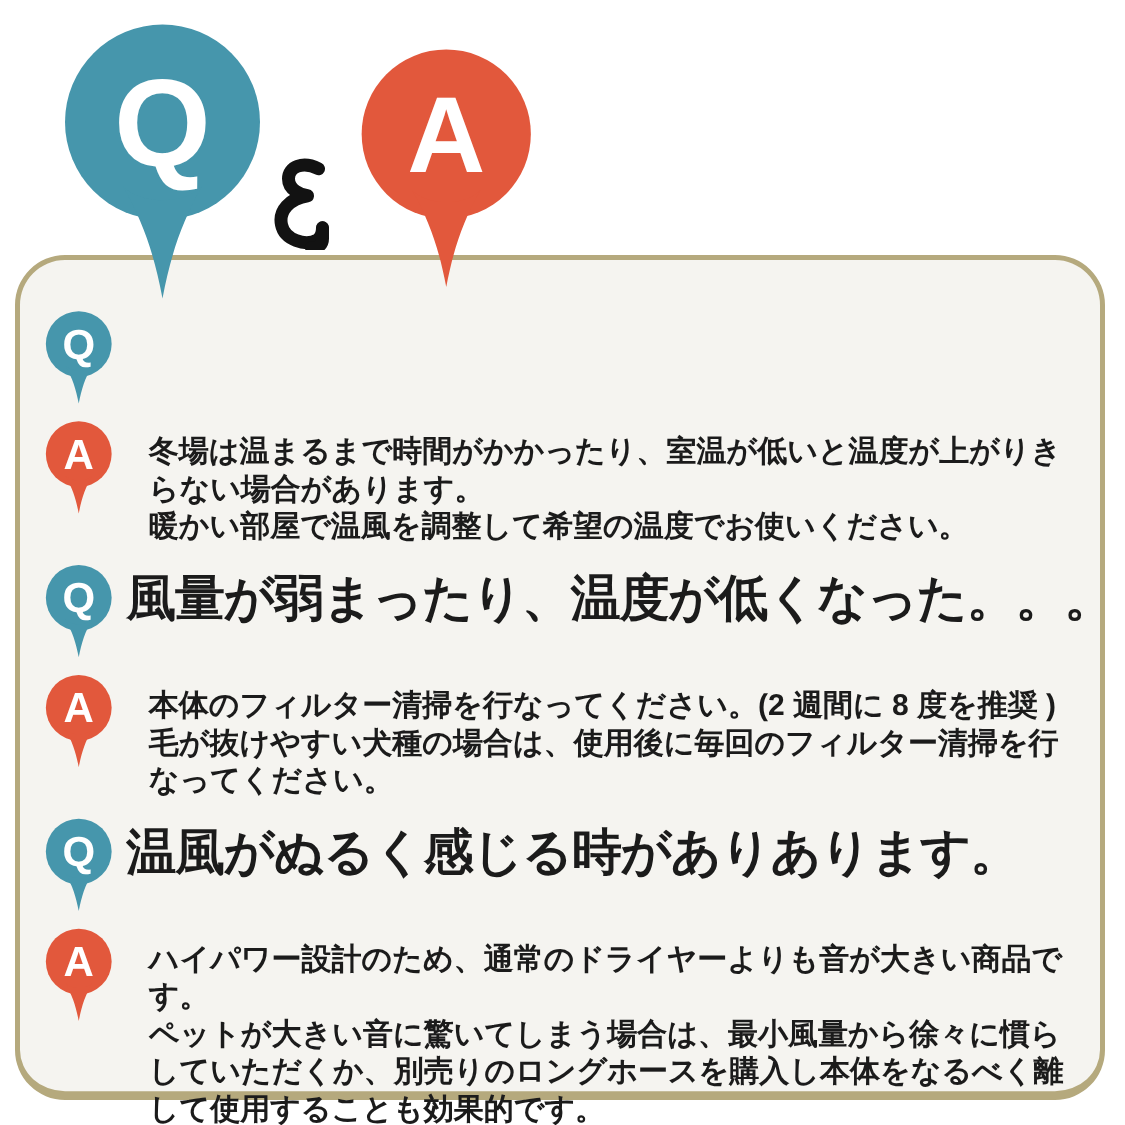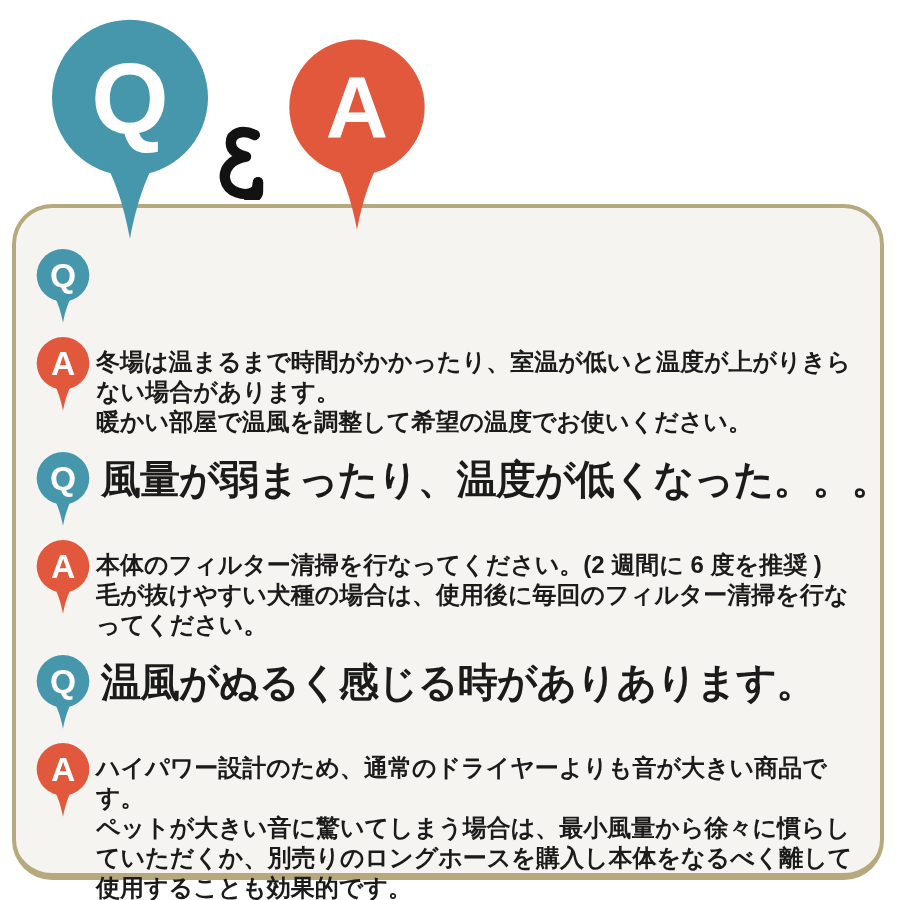--- a/index.html
+++ b/index.html
@@ -19,21 +19,21 @@
   }
   .row{display:flex;align-items:flex-start;}
   .row-q{margin-bottom:10px;}
   .row-a{margin-bottom:14px;}
   .pin{flex:0 0 56px;width:56px;height:78px;}
   .q-text{
     margin-left:10px;font-size:40px;line-height:56px;font-weight:700;
     letter-spacing:-1px;white-space:nowrap;
   }
   .a-text{
-    margin-left:5px;margin-top:11px;font-size:24px;line-height:30px;font-weight:700;
+    margin-left:28px;margin-top:11px;font-size:24px;line-height:30px;font-weight:700;
     white-space:pre-line;max-width:767px;
   }
   .pin-letter{
     font-family:"Liberation Sans","DejaVu Sans",sans-serif;font-weight:bold;fill:#ffffff;
   }
 </style>
 </head>
 <body>
 
 <div class="page">
@@ -86,21 +86,21 @@
           <text class="pin-letter" x="50" y="69" text-anchor="middle" font-size="60">Q</text>
         </svg>
         <div class="q-text">風量が弱まったり、温度が低くなった。。。</div>
       </div>
       <div class="row row-a">
         <svg class="pin" viewBox="0 0 100 138">
           <circle cx="50" cy="48" r="47" fill="#E2583C"></circle>
           <path d="M31 79 C41 97 46 112 50 133 C54 112 59 97 69 79 C61 88 39 88 31 79 Z" fill="#E2583C"></path>
           <text class="pin-letter" x="50" y="69" text-anchor="middle" font-size="60">A</text>
         </svg>
-        <div class="a-text">本体のフィルター清掃を行なってください。(2 週間に 6 度を推奨 )
+        <div class="a-text">本体のフィルター清掃を行なってください。(2 週間に 8 度を推奨 )
 毛が抜けやすい犬種の場合は、使用後に毎回のフィルター清掃を行なってください。</div>
       </div>
     </div>
 
     <div>
       <div class="row row-q">
         <svg class="pin" viewBox="0 0 100 138">
           <circle cx="50" cy="48" r="47" fill="#4696AC"></circle>
           <path d="M31 79 C41 97 46 112 50 133 C54 112 59 97 69 79 C61 88 39 88 31 79 Z" fill="#4696AC"></path>
           <text class="pin-letter" x="50" y="69" text-anchor="middle" font-size="60">Q</text>

